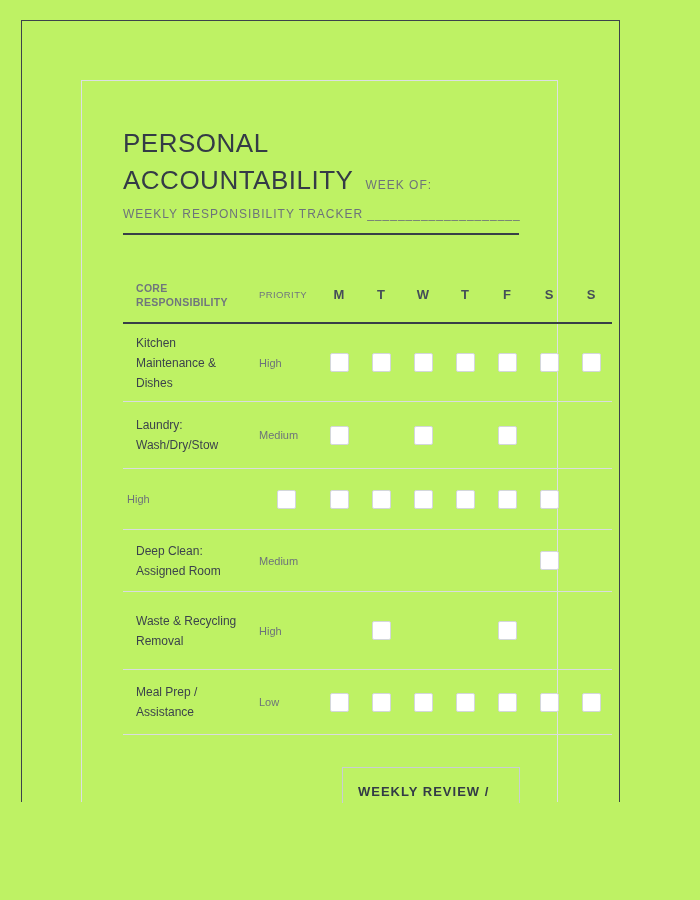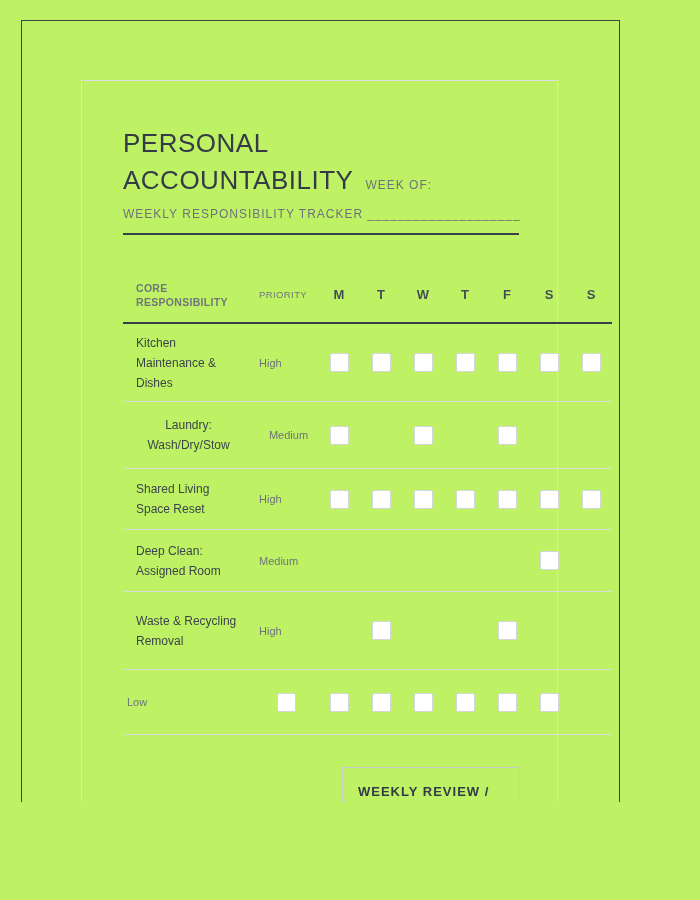--- a/index.html
+++ b/index.html
@@ -111,39 +111,38 @@
           <div class="cell t-day">
             <span class="checkbox"></span>
           </div>
           <div class="cell t-day">
             <span class="checkbox"></span>
           </div>
           <div class="cell t-day">
             <span class="checkbox"></span>
           </div>
         </div>
-        <div class="trow" style="height: 67px; text-align: center;">
+        <div class="trow" style="height: 67px;">
           <div class="cell t-label">Laundry: Wash/Dry/Stow</div>
           <div class="cell t-priority">Medium</div>
           <div class="cell t-day">
             <span class="checkbox"></span>
           </div>
           <div class="cell t-day"></div>
           <div class="cell t-day">
             <span class="checkbox"></span>
           </div>
           <div class="cell t-day"></div>
           <div class="cell t-day">
             <span class="checkbox"></span>
           </div>
           <div class="cell t-day"></div>
           <div class="cell t-day"></div>
         </div>
         <div class="trow" style="height: 61px;">
-          <div class="cell t-label">Shared Living Space Reset</div>
           <div class="cell t-priority">High</div>
           <div class="cell t-day">
             <span class="checkbox"></span>
           </div>
           <div class="cell t-day">
             <span class="checkbox"></span>
           </div>
           <div class="cell t-day">
             <span class="checkbox"></span>
           </div>
@@ -182,20 +181,21 @@
           </div>
           <div class="cell t-day"></div>
           <div class="cell t-day"></div>
           <div class="cell t-day">
             <span class="checkbox"></span>
           </div>
           <div class="cell t-day"></div>
           <div class="cell t-day"></div>
         </div>
         <div class="trow" style="height: 65px;">
+          <div class="cell t-label">Meal Prep / Assistance</div>
           <div class="cell t-priority">Low</div>
           <div class="cell t-day">
             <span class="checkbox"></span>
           </div>
           <div class="cell t-day">
             <span class="checkbox"></span>
           </div>
           <div class="cell t-day">
             <span class="checkbox"></span>
           </div>

